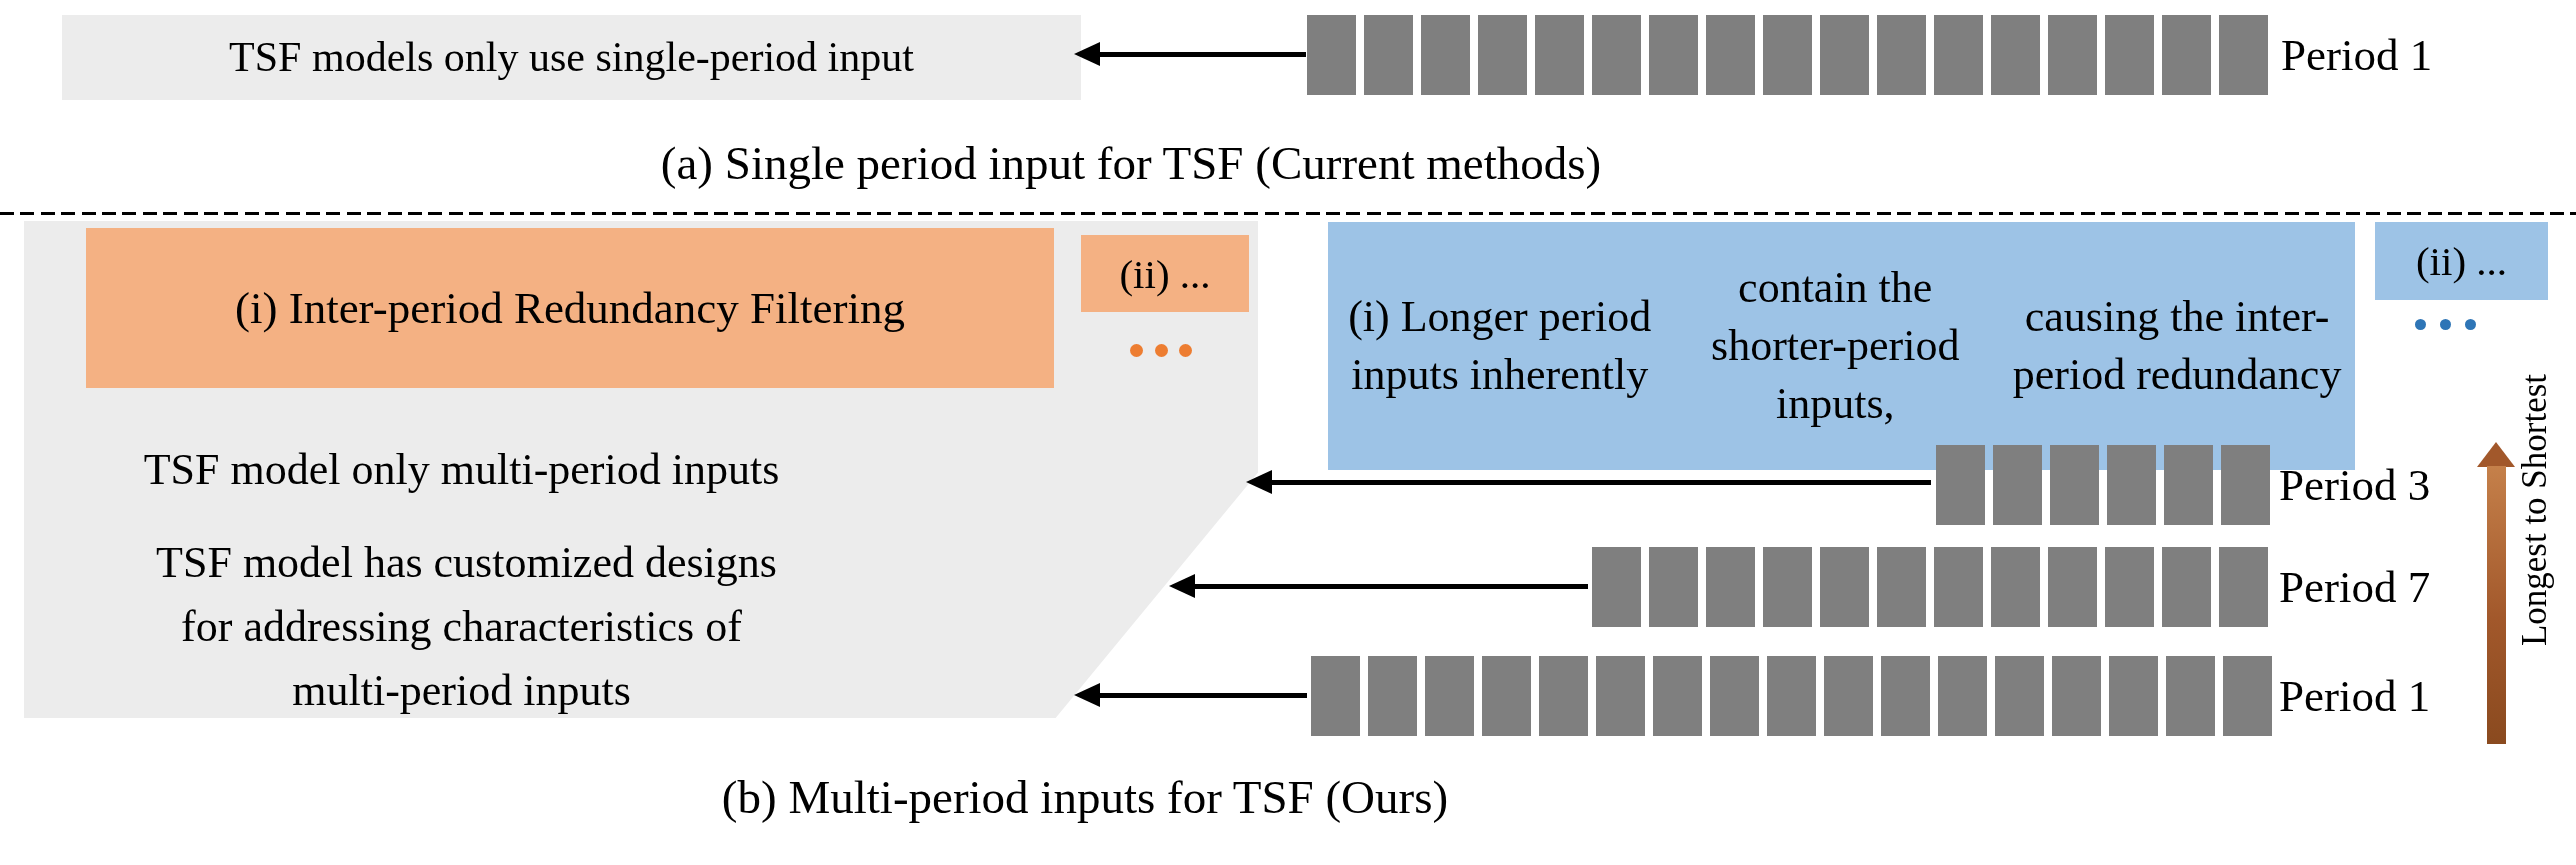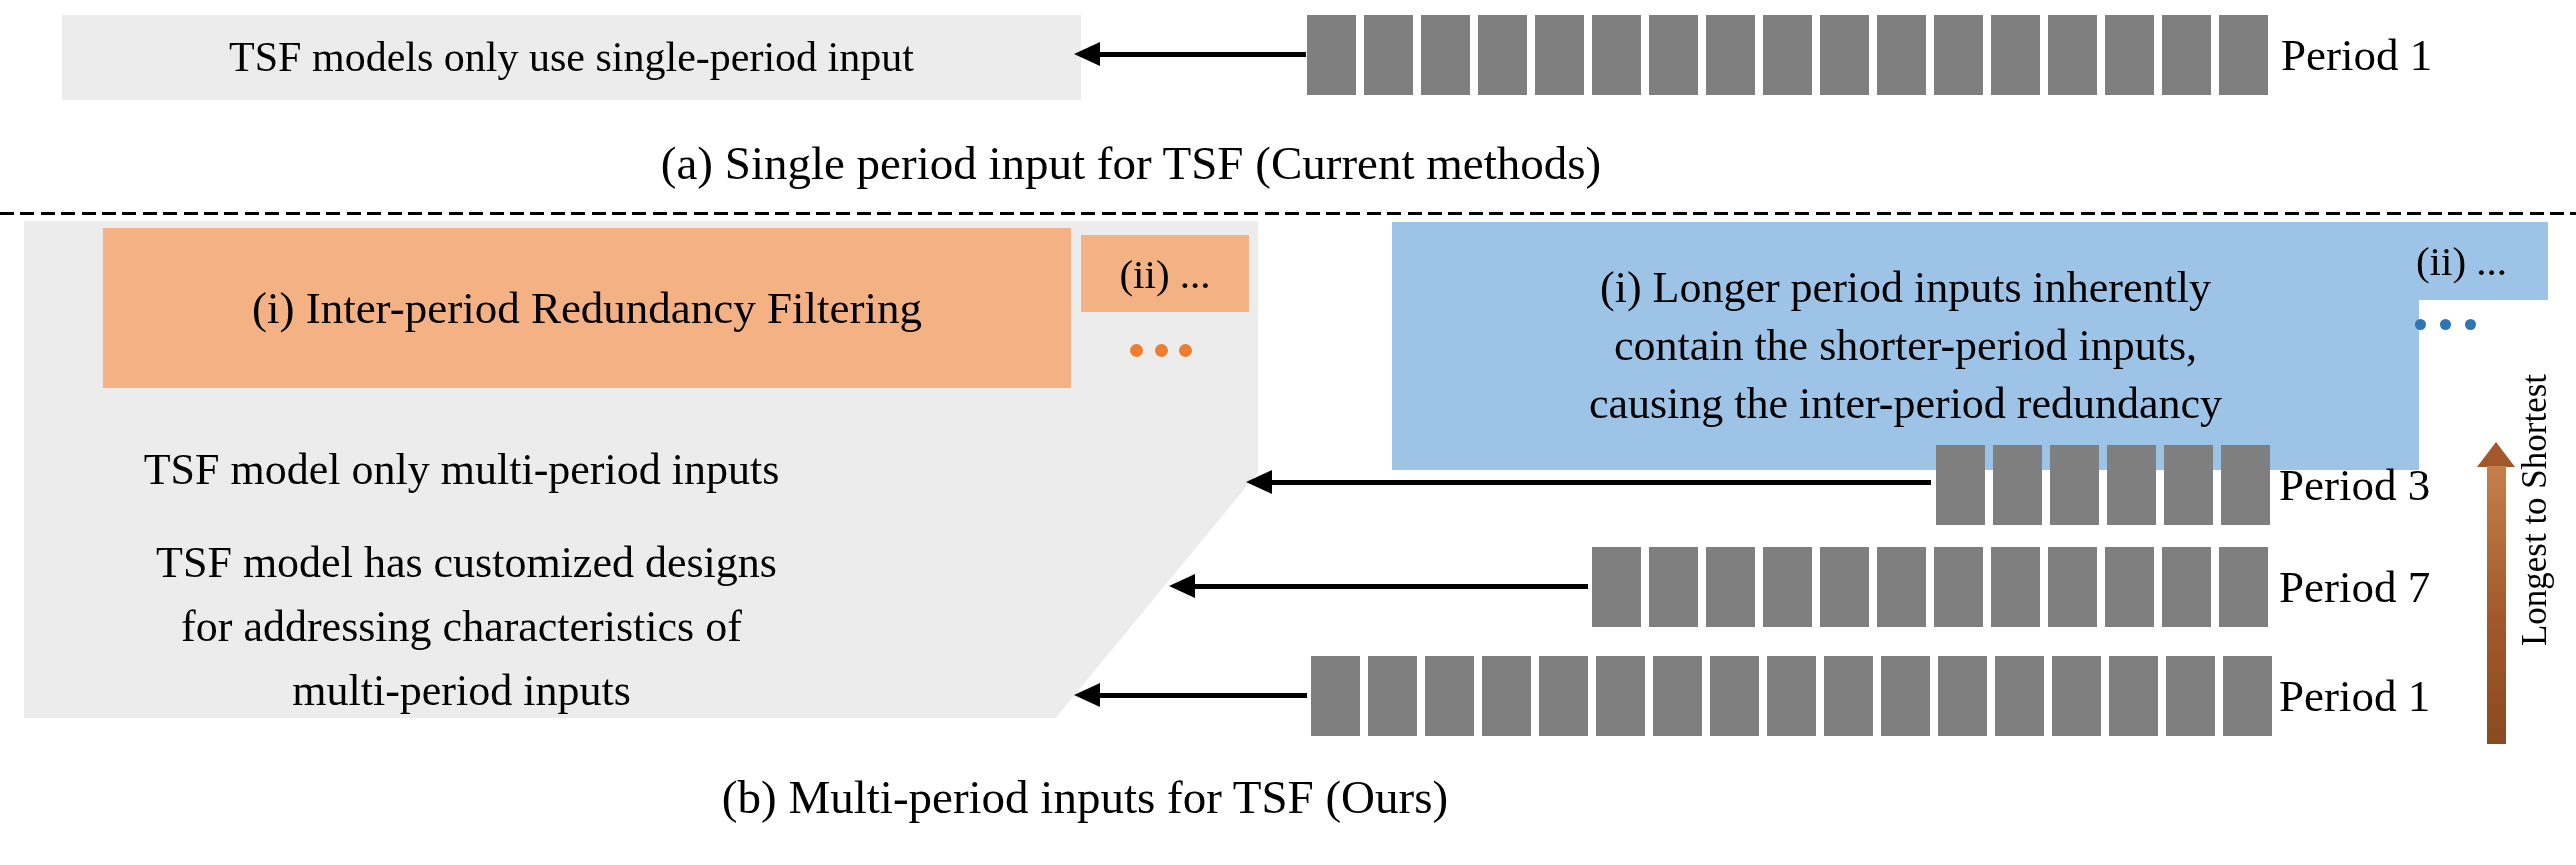--- a/index.html
+++ b/index.html
@@ -42,32 +42,32 @@
   }
   .model-text{
     position:absolute;left:24px;top:438px;width:875px;text-align:center;
     font-size:44px;line-height:64px;
   }
   .model-text .para2{margin-top:29px;padding-left:10px;}
   .irf-box{
     position:absolute;left:86px;top:228px;width:968px;height:160px;
     background:var(--orange_fill);
     display:flex;flex-direction:column;align-items:center;justify-content:center;
-    font-size:45px;line-height:54px;text-align:center;margin-left:17px;
+    font-size:45px;line-height:54px;text-align:center;
   }
   .more-box{
     position:absolute;display:flex;align-items:center;justify-content:center;
     font-size:41px;white-space:nowrap;
   }
   .more-box.orange{left:1081px;top:235px;width:168px;height:77px;background:var(--orange_fill);}
   .more-box.blue{left:2375px;top:222px;width:173px;height:78px;background:var(--blue_fill);}
   .blue-box{
-    position:absolute;left:1392px;top:222px;width:1027px;height:248px;
+    position:absolute;left:1328px;top:222px;width:1027px;height:248px;
     background:var(--blue_fill);
-    display:flex;flex-direction:column;align-items:center;justify-content:center;
+    display:flex;flex-direction:row;align-items:center;justify-content:center;
     font-size:44px;line-height:58px;text-align:center;
   }
   .dots-row{position:absolute;display:flex;}
   .dots-row .dot{border-radius:50%;flex:0 0 auto;}
   .dots-orange{left:1130px;top:344px;gap:11.7px;}
   .dots-orange .dot{width:13px;height:13px;background:var(--orange_accent);}
   .dots-blue{left:2415px;top:319px;gap:14px;}
   .dots-blue .dot{width:11px;height:11px;background:var(--blue_accent);}
   
   .grad-arrow-head{

